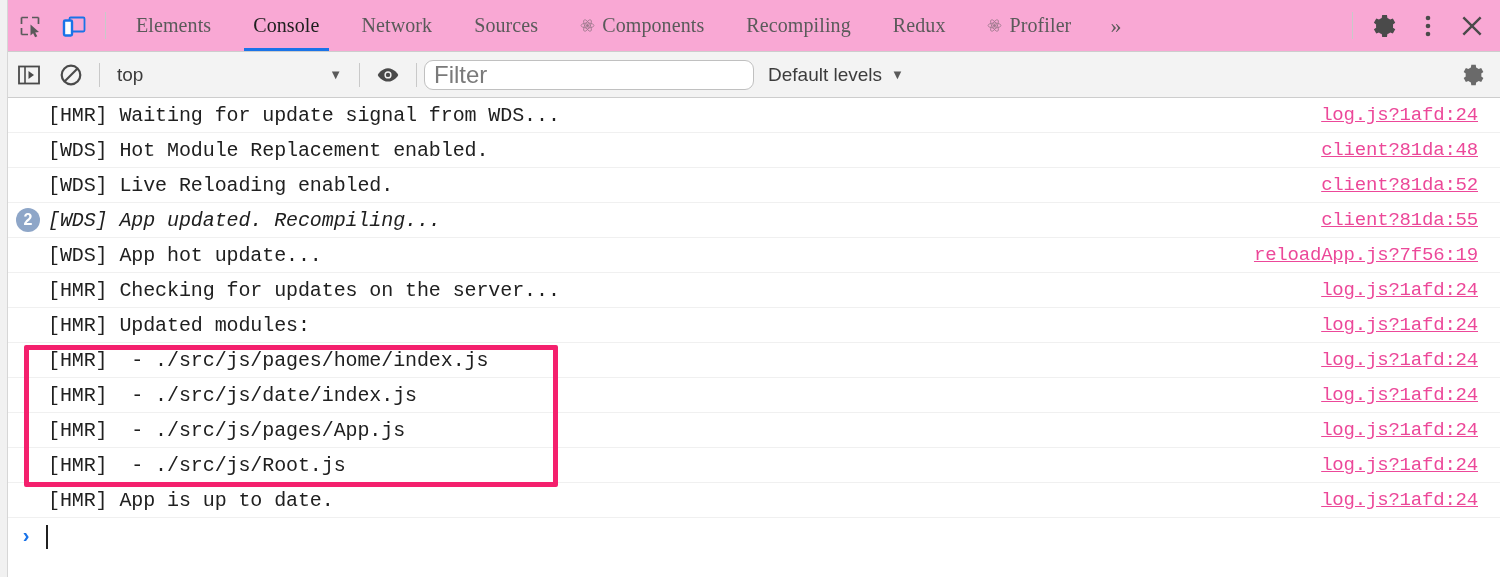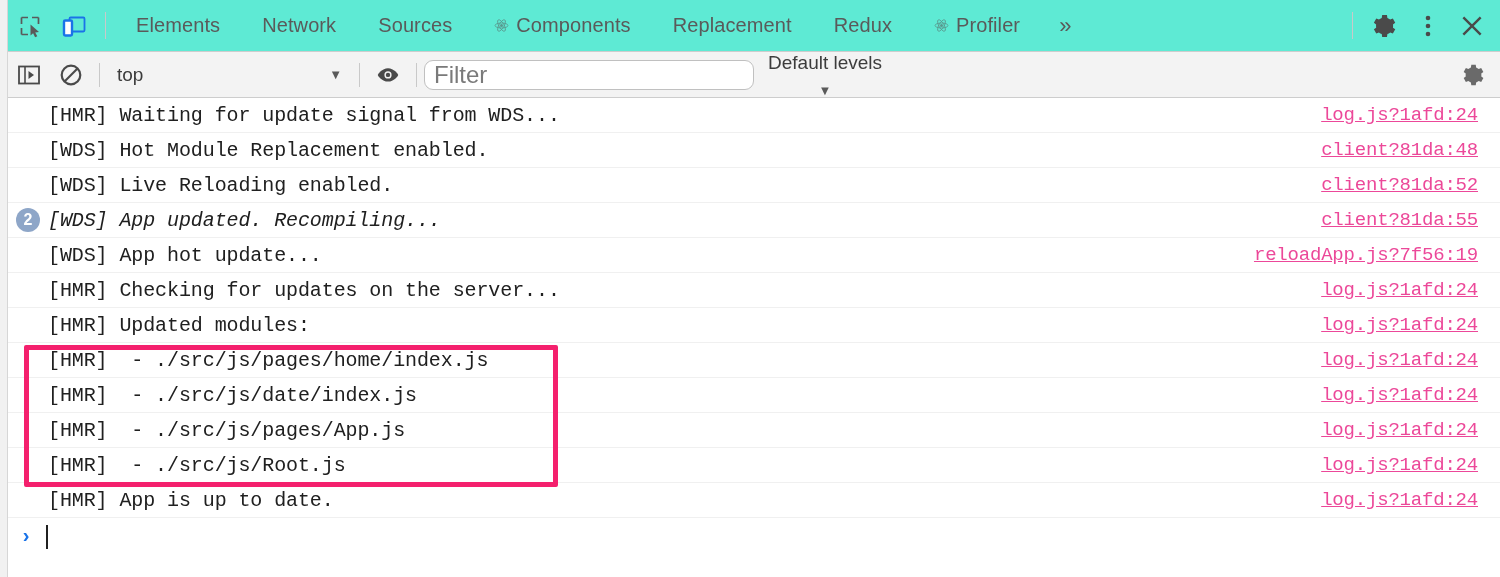--- a/index.html
+++ b/index.html
@@ -23,24 +23,25 @@
     width: 8px; height: 577px;
     background: #f1f1f1;
     border-right: 1px solid #d6d6d6;
     z-index: 5;
   }
 
   
   .tabbar {
     position: relative;
     height: 52px; flex: 0 0 52px;
-    background: #5eead4;
+    background: #f9a8d4;
     border-bottom: 1px solid #cdcdcd;
     display: flex; align-items: stretch;
     padding-left: 8px;
+    font-family: Liberation Serif, serif;
   }
   .tb-iconbtn {
     width: 44px;
     display: flex; align-items: center; justify-content: center;
     cursor: pointer;
   }
   .tb-sep {
     width: 1px; margin: 12px 9px 12px 9px;
     background: #c9c9c9; flex: 0 0 1px;
   }
@@ -101,21 +102,21 @@
     font-family: "Liberation Sans", sans-serif;
     font-size: 24px; color: #202020;
     padding: 4px 9px;
     outline: none;
   }
   .filter-input::placeholder { color: #7a7a7a; }
   .levels {
     display: flex; align-items: center; gap: 9px;
     margin-left: 14px;
     font-size: 19px; color: #3c3c3c;
-    cursor: pointer; white-space: nowrap; flex-direction: column;
+    cursor: pointer; white-space: nowrap;
   }
   .filterbar-right { margin-left: auto; display: flex; align-items: center; padding-right: 6px; }
 
   
   .console-body {
     position: relative;
     flex: 1 1 auto;
     background: #ffffff;
     padding-left: 0;
     overflow: hidden;
@@ -212,20 +213,23 @@
     </div>
 
     <div class="tb-sep"></div>
 
     <div class="tabs">
 
       <div class="tab">
         <span>Elements</span>
       </div>
 
+      <div class="tab active">
+        <span>Console</span>
+      </div>
 
       <div class="tab">
         <span>Network</span>
       </div>
 
       <div class="tab">
         <span>Sources</span>
       </div>
 
       <div class="tab">
@@ -234,21 +238,21 @@
             <circle cx="10" cy="10" r="2" fill="#555"></circle>
             <ellipse cx="10" cy="10" rx="8.6" ry="3.4" fill="none" stroke="#555" stroke-width="1.1"></ellipse>
             <ellipse cx="10" cy="10" rx="8.6" ry="3.4" fill="none" stroke="#555" stroke-width="1.1" transform="rotate(60 10 10)"></ellipse>
             <ellipse cx="10" cy="10" rx="8.6" ry="3.4" fill="none" stroke="#555" stroke-width="1.1" transform="rotate(120 10 10)"></ellipse>
           </svg>
         </span>
         <span>Components</span>
       </div>
 
       <div class="tab">
-        <span>Replacement</span>
+        <span>Recompiling</span>
       </div>
 
       <div class="tab">
         <span>Redux</span>
       </div>
 
       <div class="tab">
         <span class="react-atom">
           <svg width="15" height="15" viewBox="0 0 20 20">
             <circle cx="10" cy="10" r="2" fill="#555"></circle>

